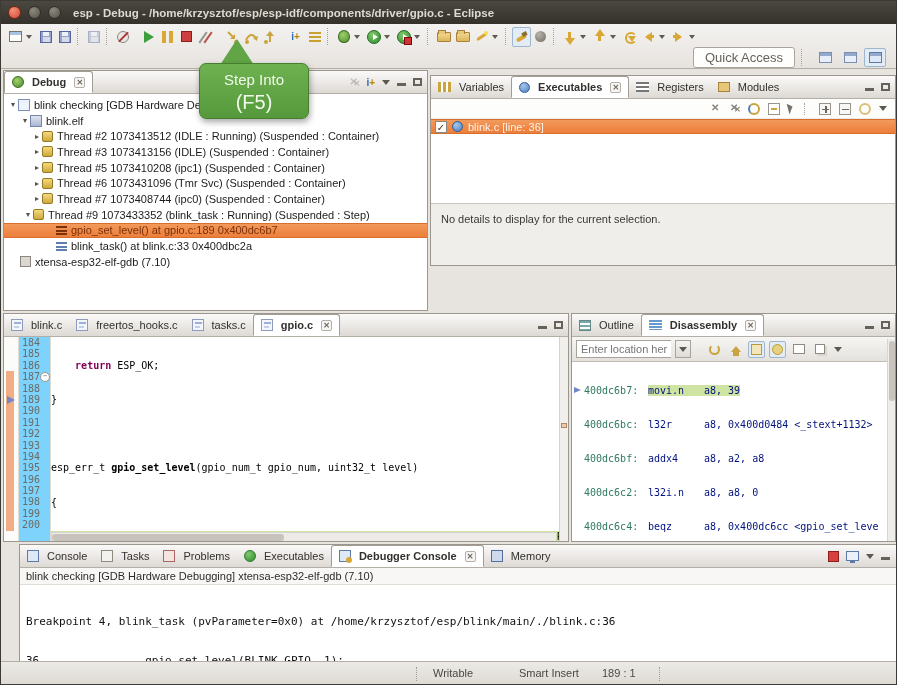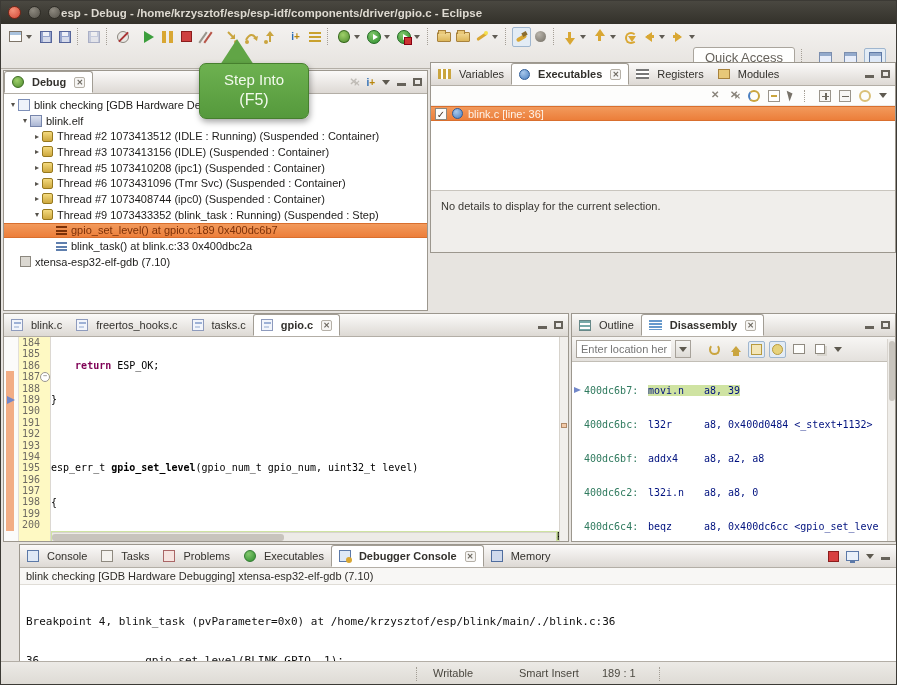--- a/index.html
+++ b/index.html
@@ -5,21 +5,21 @@
   *{margin:0;padding:0;box-sizing:border-box}
   html,body{width:897px;height:685px}
   body{font-family:"Liberation Sans",sans-serif;background:#d5d2cd}
   #app{position:relative;width:897px;height:685px;background:#e7e4e0;border:1px solid #3c3a35;overflow:hidden}
 
   
   .titlebar{position:absolute;left:0;top:0;right:0;height:23px;background:linear-gradient(#4a4841,#33312a);display:flex;align-items:center;color:#dedad1;font-weight:bold;font-size:11.5px}
   .winbtn{width:13px;height:13px;border-radius:50%;margin-left:7px;flex:0 0 auto}
   .wb-close{background:radial-gradient(circle at 35% 30%,#f4927a,#d34836);border:1px solid #7e2516}
   .wb-gray{background:radial-gradient(circle at 35% 30%,#8d897f,#55524a);border:1px solid #2e2c26}
-  .title-text{margin-left:0;white-space:nowrap;overflow:hidden}
+  .title-text{margin-left:12px;white-space:nowrap;overflow:hidden}
 
   
   .toolbar{position:absolute;top:23px;left:0;right:0;height:45px;background:linear-gradient(#f4f2f0,#e6e3df);border-bottom:1px solid #b3aea6}
   .tb-row1{display:flex;align-items:center;height:24px;padding:1px 0 0 5px}
   .tbtn{width:19px;height:20px;display:flex;align-items:center;justify-content:center;border-radius:2px}
   .tb-sep{width:4px;height:17px;border-left:1px dotted #a59f96;margin:0 3px}
   .gap{width:7px}
   .dd{width:0;height:0;border-left:3px solid transparent;border-right:3px solid transparent;border-top:4px solid #5f5b53;margin:0 4px 0 1px}
   .pressed{border:1px solid #9fb6cf;background:#e3ecf5}
   .dim{opacity:.45}
@@ -70,21 +70,21 @@
   .qa-row{position:absolute;right:10px;top:22px;display:flex;align-items:center;height:22px}
   .quick-access{border:1px solid #aaa59d;background:#fefefd;border-radius:3px;padding:2px 11px;font-size:13px;color:#66625b}
   .persp{width:22px;height:19px;display:flex;align-items:center;justify-content:center;margin-left:3px;border-radius:2px}
   .i-persp{width:13px;height:11px;border:1px solid #7b8eae;background:#e8eefa}
   .i-persp::before{content:"";position:absolute;left:0;top:0;right:0;height:3px;background:#93aacc}
   .i-pdbg{border-color:#5f7aa6;background:#dfe9f7}
 
   
   .callout{position:absolute;left:198px;top:62px;width:110px;height:56px;background:linear-gradient(#6db150,#55993c);border:1px solid #467f2e;border-radius:7px;z-index:60;color:#f2faec;text-align:center;box-shadow:1px 3px 6px rgba(0,0,0,.35)}
   .callout .l1{font-size:15px;margin-top:7px}
-  .callout .l2{font-size:16px;margin-top:3px}
+  .callout .l2{font-size:20px;margin-top:3px}
   .callout-arrow{position:absolute;left:219px;top:38px;width:0;height:0;border-left:17px solid transparent;border-right:17px solid transparent;border-bottom:26px solid #61a546;z-index:59}
 
   
   .panel{position:absolute;background:#fff;border:1px solid #9c978e}
   .tabbar{height:23px;background:linear-gradient(#fbfaf9,#ddd9d4);border-bottom:1px solid #b3aea6;display:flex;align-items:stretch;font-size:11px;color:#33312d}
   .tab{display:flex;align-items:center;gap:8px;padding:0 7px;white-space:nowrap}
   .tab.active{background:#fff;border:1px solid #a29d94;border-bottom:1px solid #fff;border-radius:3px 3px 0 0;font-weight:bold}
   .closebox{font-size:8px;color:#6e6a62;border:1px solid #b5b0a7;width:11px;height:11px;line-height:9px;text-align:center;border-radius:2px;background:#f6f5f3}
   .closebox::before{content:"\2715"}
   .panel-controls{margin-left:auto;display:flex;align-items:center;gap:7px;padding-right:5px}
@@ -143,21 +143,21 @@
   .cb{width:12px;height:12px;background:#fdfcfa;border:1px solid #8c8able;border:1px solid #8c887f;color:#4a3426;font-size:10px;line-height:11px;text-align:center}
   .cb::before{content:"\2713"}
   .bp-details{position:absolute;left:0;right:0;bottom:0;height:62px;background:#f0eeeb;border-top:1px solid #c9c5be;font-size:11px;color:#3a3833;padding:9px 10px}
 
   
   .ed-body{position:absolute;top:23px;left:0;right:0;bottom:0;display:flex;overflow:hidden}
   .ann{width:15px;background:#fbfbfa;border-right:1px solid #e2dfd9;position:relative}
   .annrow{height:11.4px;position:relative}
   .annrow.chg::before{content:"";position:absolute;left:2px;top:0;width:8px;height:100%;background:#f2ad85}
   .annrow .iptr{position:absolute;left:3px;top:2px;width:0;height:0;border-left:8px solid #7287c9;border-top:4px solid transparent;border-bottom:4px solid transparent;z-index:2}
-  .lnums{width:32px;background:#fef9c3;border-right:1px solid #dcd8d2;font:10px/11.4px "DejaVu Sans Mono","DejaVu Sans Mono",monospace;color:#6e6a62;position:relative}
+  .lnums{width:32px;background:#7dd3fc;border-right:1px solid #dcd8d2;font:10px/11.4px "DejaVu Sans Mono","DejaVu Sans Mono",monospace;color:#6e6a62;position:relative}
   .lnrow{height:11.4px;padding-left:3px;position:relative}
   .lnrow.fold::after{content:"\2212";position:absolute;right:0px;top:1px;width:8px;height:8px;border:1px solid #9a968d;border-radius:50%;font-size:7px;line-height:7px;text-align:center;color:#6b675f;background:#fff}
   .code{flex:1;font:10px/11.4px "DejaVu Sans Mono",monospace;white-space:pre;overflow:hidden;color:#000;position:relative;background:#fff}
   .crow{height:11.4px}
   .crow.cur{background:#cfe3a2}
   .code .kw{color:#7f0055;font-weight:bold}
   .code .str{color:#2a00ff}
   .ovr{width:9px;background:#f1efec;border-left:1px solid #d7d3cc;position:relative}
   .ovr .m1{position:absolute;left:1px;top:86px;width:6px;height:5px;border:1px solid #b08968;background:#f2c9a8}
   .hscroll{position:absolute;left:48px;right:12px;bottom:0;height:9px;background:#edebe7;border-top:1px solid #d8d4ce}
@@ -387,41 +387,41 @@
       <div class="trow" style="padding-left:28px">
           <span class="exp exp-closed"></span>
           <span class="ticn i-thread"></span>
           <span>Thread #6 1073431096 (Tmr Svc) (Suspended : Container)</span>
         </div>
       <div class="trow" style="padding-left:28px">
           <span class="exp exp-closed"></span>
           <span class="ticn i-thread"></span>
           <span>Thread #7 1073408744 (ipc0) (Suspended : Container)</span>
         </div>
-      <div class="trow" style="padding-left:28px">
+      <div class="trow" style="padding-left:19px">
           <span class="exp exp-open"></span>
           <span class="ticn i-thread"></span>
           <span>Thread #9 1073433352 (blink_task : Running) (Suspended : Step)</span>
         </div>
       <div class="trow sel" style="padding-left:52px">
           <span class="ticn i-frame"></span>
           <span>gpio_set_level() at gpio.c:189 0x400dc6b7</span>
         </div>
       <div class="trow" style="padding-left:52px">
           <span class="ticn i-frame"></span>
           <span>blink_task() at blink.c:33 0x400dbc2a</span>
         </div>
       <div class="trow" style="padding-left:16px">
           <span class="ticn i-gdb"></span>
           <span>xtensa-esp32-elf-gdb (7.10)</span>
         </div>
     </div>
   </div>
 
-  <div class="panel" style="left:429px;top:61px;width:466px;height:191px">
+  <div class="panel" style="left:429px;top:74px;width:466px;height:191px">
     <div class="tabbar">
       <div class="tab">
           <span class="icn i-var"></span>
           <span>Variables</span>
         </div>
       <div class="tab active">
           <span class="icn i-bpt"></span>
           <span>Executables</span>
           <span class="closebox"></span>
         </div>

